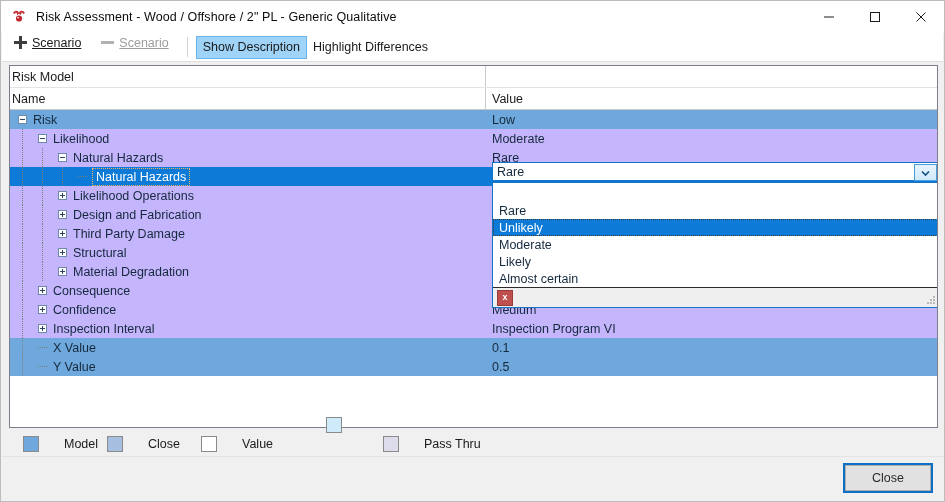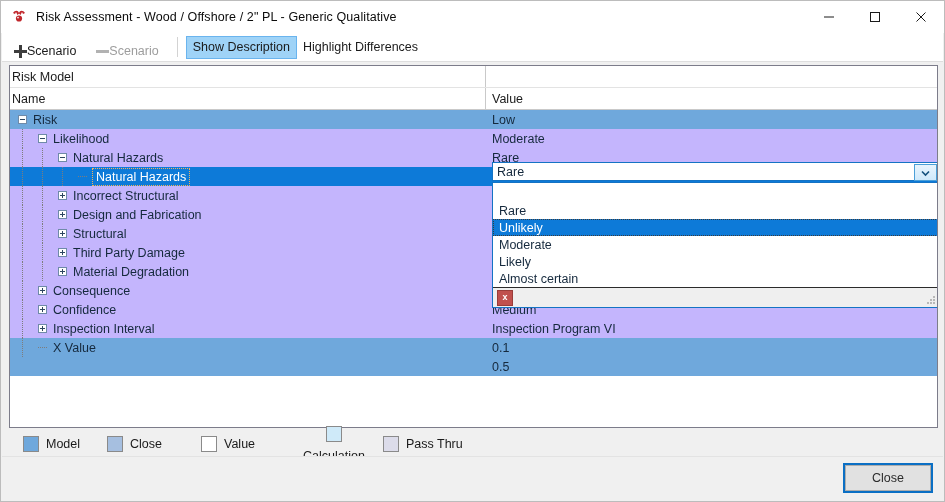--- a/index.html
+++ b/index.html
@@ -44,23 +44,23 @@
   .win-btn svg { display:block; }
 
   
   #toolbar {
     position: absolute; left: 1px; top: 32px; width: 941px; height: 28px;
     background: #ffffff;
     display: flex; align-items: center;
     border-bottom: 1px solid #dedede;
   }
   .tb-item {
-    display: flex; align-items: flex-end; 
+    display: flex; align-items: flex-start; gap: 5px;
     height: 22px; padding: 0 8px; margin-left: 4px;
-    font-size: 12.5px; color: #1a1a1a; white-space: nowrap;
+    font-size: 12.5px; color: #1a1a1a; white-space: nowrap; text-decoration: underline;
   }
   .tb-item.disabled { color: #9d9d9d; }
   .tb-sep {
     width: 1px; height: 20px; background: #d3d3d3; margin: 0 8px 0 10px;
   }
   .tb-toggle {
     height: 21px; padding: 0 6px; display:flex; align-items:center;
     font-size: 12.5px; color: #1a1a1a; white-space: nowrap;
   }
   .tb-toggle.active {
@@ -214,21 +214,21 @@
     position: absolute; width: 2px; height: 2px; background: #b8b8b8;
   }
 
   
   #legend {
     position: absolute; left: 8px; top: 430px; width: 929px; height: 26px;
     display: flex; align-items: center; gap: 0px;
     background: #f0f0f0;
   }
   .lg {
-    display: flex; align-items: center; gap: 7px;
+    display: flex; align-items: center; gap: 25px;
     font-size: 12.5px; color: #1a1a1a; white-space: nowrap;
   }
   .sw {
     width: 16px; height: 16px; box-sizing: border-box;
     border: 1px solid #8a8a8a;
   }
 
   
   #footer {
     position: absolute; left: 1px; bottom: 0; width: 941px; height: 44px;
@@ -353,21 +353,21 @@
           <div class="val-area">
             <span>Rare</span>
           </div>
         </div>
         <div class="row lvl-factor">
           <div class="name-area">
             <div class="guide" style="left: 12px;"></div>
             <div class="guide" style="left: 32px;"></div>
             <div style="width: 48px; flex: 0 0 auto;"></div>
             <div class="exp plus"></div>
-            <span class="label" style="margin-left: 6px;">Incorrect Structural</span>
+            <span class="label" style="margin-left: 6px;">Likelihood Operations</span>
           </div>
           <div class="val-area">
             <span></span>
           </div>
         </div>
         <div class="row lvl-factor">
           <div class="name-area">
             <div class="guide" style="left: 12px;"></div>
             <div class="guide" style="left: 32px;"></div>
             <div style="width: 48px; flex: 0 0 auto;"></div>
@@ -377,33 +377,33 @@
           <div class="val-area">
             <span></span>
           </div>
         </div>
         <div class="row lvl-factor">
           <div class="name-area">
             <div class="guide" style="left: 12px;"></div>
             <div class="guide" style="left: 32px;"></div>
             <div style="width: 48px; flex: 0 0 auto;"></div>
             <div class="exp plus"></div>
+            <span class="label" style="margin-left: 6px;">Third Party Damage</span>
+          </div>
+          <div class="val-area">
+            <span></span>
+          </div>
+        </div>
+        <div class="row lvl-factor">
+          <div class="name-area">
+            <div class="guide" style="left: 12px;"></div>
+            <div class="guide" style="left: 32px;"></div>
+            <div style="width: 48px; flex: 0 0 auto;"></div>
+            <div class="exp plus"></div>
             <span class="label" style="margin-left: 6px;">Structural</span>
-          </div>
-          <div class="val-area">
-            <span></span>
-          </div>
-        </div>
-        <div class="row lvl-factor">
-          <div class="name-area">
-            <div class="guide" style="left: 12px;"></div>
-            <div class="guide" style="left: 32px;"></div>
-            <div style="width: 48px; flex: 0 0 auto;"></div>
-            <div class="exp plus"></div>
-            <span class="label" style="margin-left: 6px;">Third Party Damage</span>
           </div>
           <div class="val-area">
             <span></span>
           </div>
         </div>
         <div class="row lvl-factor">
           <div class="name-area">
             <div class="guide" style="left: 12px;"></div>
             <div class="guide" style="left: 32px;"></div>
             <div style="width: 48px; flex: 0 0 auto;"></div>
@@ -452,20 +452,26 @@
             <div class="guide" style="left: 12px;"></div>
             <div style="width: 28px; flex: 0 0 auto;"></div>
             <div class="stub"></div>
             <span class="label" style="margin-left: 6px;">X Value</span>
           </div>
           <div class="val-area">
             <span>0.1</span>
           </div>
         </div>
         <div class="row lvl-model">
+          <div class="name-area">
+            <div class="guide" style="left: 12px;"></div>
+            <div style="width: 28px; flex: 0 0 auto;"></div>
+            <div class="stub"></div>
+            <span class="label" style="margin-left: 6px;">Y Value</span>
+          </div>
           <div class="val-area">
             <span>0.5</span>
           </div>
         </div>
       </div>
 
     <div id="combo-edit">
       <span class="cval">Rare</span>
       <div id="combo-btn">
         <svg width="11" height="8" viewBox="0 0 11 8">

